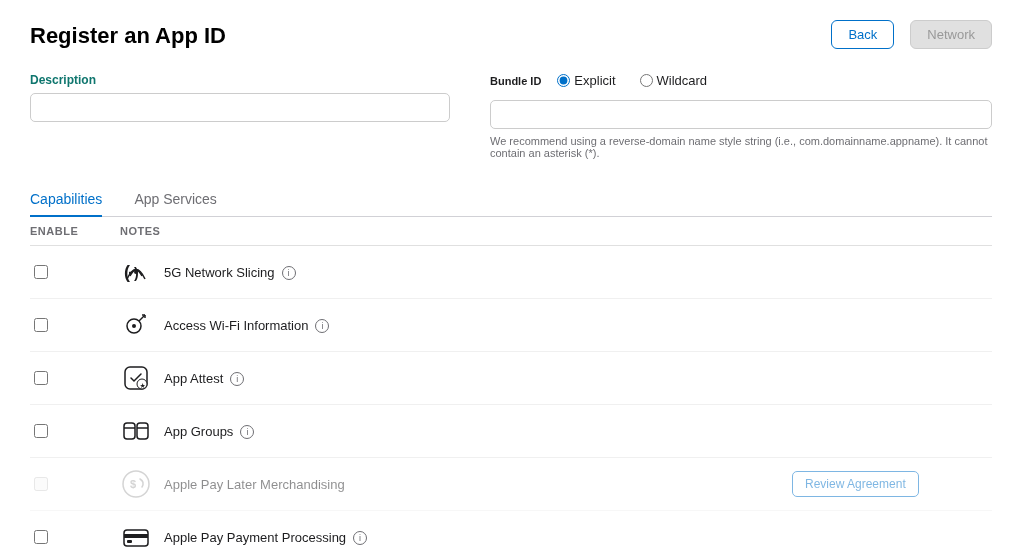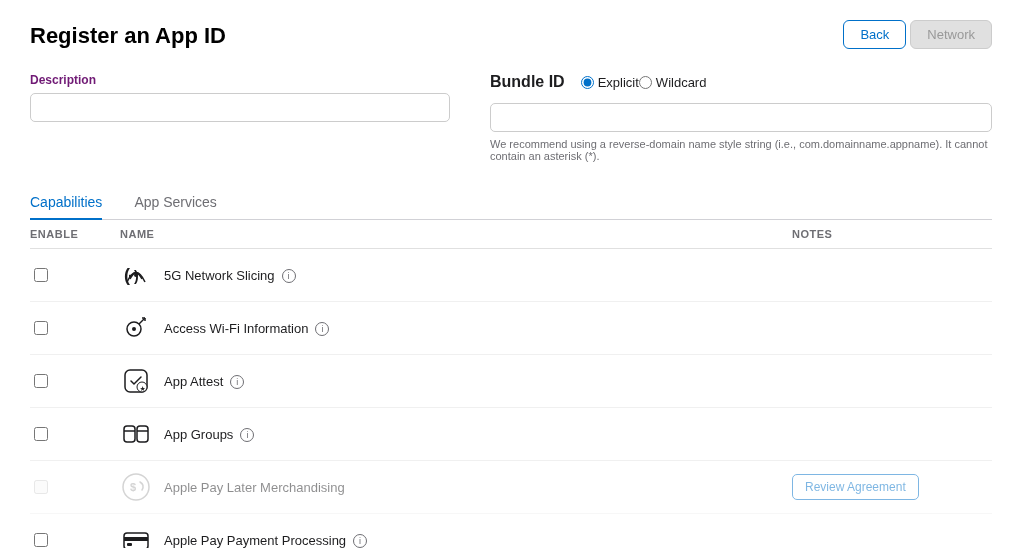--- a/index.html
+++ b/index.html
@@ -16,21 +16,21 @@
       align-items: flex-end;
       margin-bottom: 24px;
     }
     .page-title {
       font-size: 22px;
       font-weight: 700;
       color: #000;
     }
     .header-buttons {
       display: flex;
-      gap: 4px;
+      gap: 16px;
     }
     .btn {
       padding: 6px 16px;
       border-radius: 6px;
       font-size: 13px;
       cursor: pointer;
       border: 1px solid #ccc;
     }
     .btn-back {
       background: #fff;
@@ -56,21 +56,21 @@
     .form-group-left {
       flex: 1;
       max-width: 420px;
     }
     .form-group-right {
       flex: 1;
     }
     .form-label {
       font-size: 12px;
       font-weight: 600;
-      color: #701a75;
+      color: #0f766e;
     }
     .form-input {
       border: 1px solid #ccc;
       border-radius: 5px;
       padding: 6px 10px;
       font-size: 13px;
       width: 100%;
       outline: none;
       color: #1d1d1f;
     }
@@ -78,26 +78,26 @@
       font-size: 11px;
       color: #6e6e73;
     }
     .bundle-id-row {
       display: flex;
       align-items: center;
       gap: 16px;
       margin-bottom: 6px;
     }
     .bundle-label {
-      font-size: 16px;
+      font-size: 11px;
       font-weight: 600;
     }
     .radio-group {
       display: flex;
-      gap: 0;
+      gap: 24px;
       align-items: center;
     }
     .radio-option {
       display: flex;
       align-items: center;
       gap: 4px;
       font-size: 13px;
       cursor: pointer;
     }
     .radio-option input[type="radio"] {
@@ -250,21 +250,20 @@
 </div>
 
 <div class="tabs-container">
   <div class="tab active">Capabilities</div>
   <div class="tab">App Services</div>
 </div>
 
 <div class="table-container">
   <div class="table-header">
     <div class="col-header">ENABLE</div>
-    <div class="col-header">NAME</div>
     <div class="col-header">NOTES</div>
   </div>
 
   <div class="table-row">
     <div class="enable-cell">
       <input type="checkbox" style="">
     </div>
     <div class="name-cell">
       <div class="capability-icon">
         <svg width="32" height="32" viewBox="0 0 32 32" fill="none">

